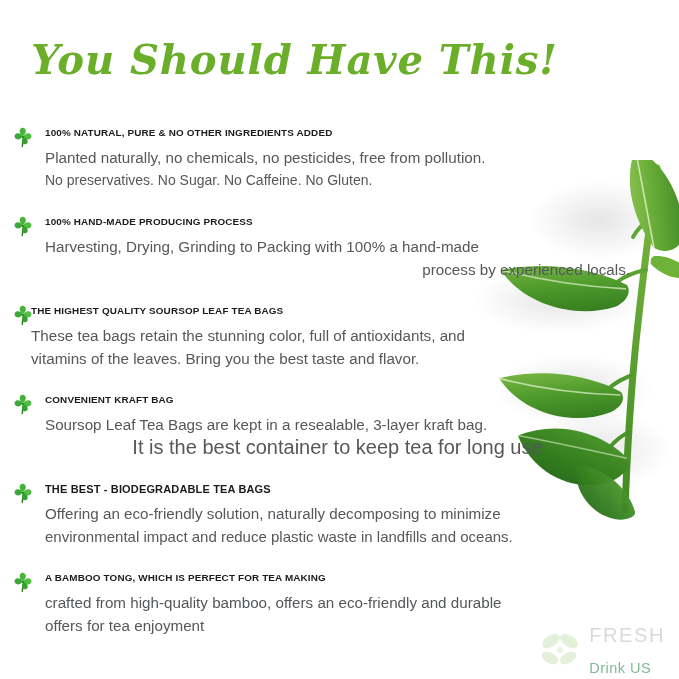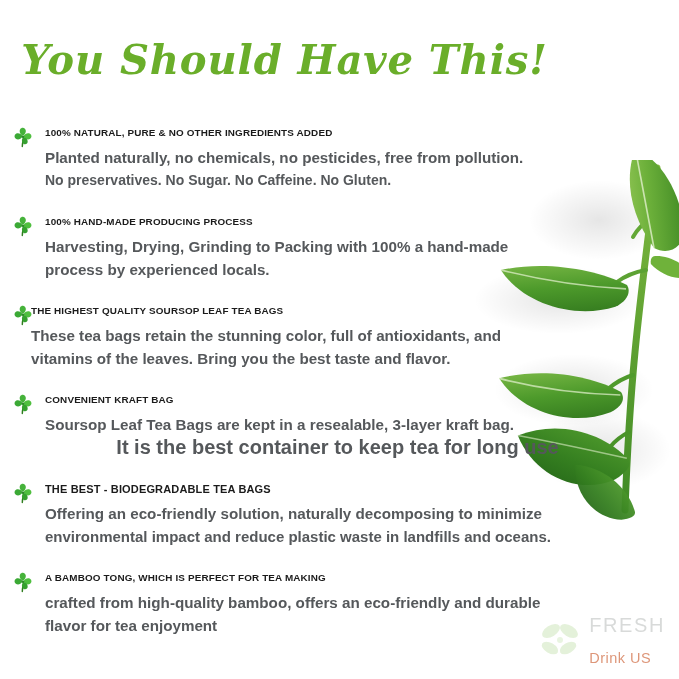--- a/index.html
+++ b/index.html
@@ -31,21 +31,21 @@
     width: 230px;
     height: 390px;
     pointer-events: none;
     z-index: 1;
   }
   #leaf-branch svg { display: block; width: 100%; height: 100%; }
 
   
   #headline-wrap {
     position: absolute;
-    left: 2px;
+    left: 12px;
     top: 18px;
     width: 565px;
     height: 82px;
     display: flex;
     align-items: center;
     justify-content: center;
     z-index: 3;
   }
   #headline-svg { display:block; }
   .script-text {
@@ -85,42 +85,42 @@
     font-size: 15.6px;
     letter-spacing: 0.15px;
     color: #1b1b1b;
     line-height: 20px;
     margin: 15px 0 3px 0;
     text-transform: uppercase;
     white-space: nowrap;
   }
   .feature-body {
     font-family: "Liberation Sans", sans-serif;
-    font-weight: 700;
+    font-weight: 400;
     font-size: 15.2px;
     color: #55585b;
     line-height: 23px;
     margin: 0;
     max-width: 585px;
   }
   .feature-body .ln { display: block; }
 
   
   .feature.f1 { margin-bottom: 20px; }
   .feature.f2 { margin-bottom: 20px; }
   .feature.f3 { margin-bottom: 20px; padding-left: 31px; }
   .feature.f4 { margin-bottom: 20px; }
   .feature.f5 { margin-bottom: 20px; }
   .feature.f6 { margin-bottom: 0; }
 
   
   #brand-logo {
     position: absolute;
     right: 14px;
-    bottom: 14px;
+    bottom: 4px;
     display: flex;
     align-items: center;
     gap: 6px;
     opacity: 0.55;
     z-index: 4;
   }
   #brand-mark { width: 46px; height: 40px; flex: none; }
   #brand-mark svg { display:block; width:100%; height:100%; }
   #brand-words {
     display: flex;
@@ -132,21 +132,21 @@
     font-size: 20px;
     font-weight: 400;
     letter-spacing: 1.6px;
     color: #b9bdbb;
   }
   #brand-secondary {
     font-family: "Liberation Sans", sans-serif;
     font-size: 14.5px;
     font-weight: 400;
     letter-spacing: 0.5px;
-    color: #c2410c;
+    color: #15803d;
     margin-top: 16px;
   }
 </style>
 </head>
 <body>
 
 <div id="canvas" style="background: rgb(255, 255, 255);">
 
   <div id="leaf-branch">
     <svg viewBox="0 0 230 390" xmlns="http://www.w3.org/2000/svg">
@@ -251,21 +251,21 @@
           <path d="M11.6 11.4c-1.4-2.6-4.4-3.9-6.6-2.6-1.9 1.1-2 3.6-.2 4.9 1.9 1.4 4.8 .9 6.8-2.3z" fill="#3BA935"></path>
           <path d="M12.4 11.4c1.4-2.6 4.4-3.9 6.6-2.6 1.9 1.1 2 3.6 .2 4.9-1.9 1.4-4.8 .9-6.8-2.3z" fill="#4FBF3F"></path>
           <path d="M11.8 10.8c-2.6-1.4-3.9-4.4-2.6-6.6 1.1-1.9 3.6-2 4.9-.2 1.4 1.9 .9 4.8-2.3 6.8z" fill="#45B23A"></path>
           <path d="M12.1 12c-1.7 2.4-1.6 5.6 .6 6.9 1.9 1.1 4-.2 4-2.4 0-2.3-2.1-4.3-4.6-4.5z" fill="#35A02F"></path>
           <circle cx="12" cy="11.7" r="1.3" fill="#2d8a28"></circle>
         </svg>
       </span>
       <p class="feature-title" style="color: rgb(27, 27, 27); font-size: 9.9px;">100% HAND-MADE PRODUCING PROCESS</p>
       <p class="feature-body" style="color: rgb(85, 88, 91);">
         <span class="ln" style="white-space: nowrap; font-size: 15.2px;">Harvesting, Drying, Grinding to Packing with 100% a hand-made</span>
-        <span class="ln" style="white-space: nowrap; font-size: 15.2px;">process by experienced locals.</span>
+        <span class="ln" style="white-space: nowrap; font-size: 15.2px; text-align: right;">process by experienced locals.</span>
       </p>
     </div>
 
     <div class="feature f3">
       <span class="clover-icon">
         <svg viewBox="0 0 24 24" xmlns="http://www.w3.org/2000/svg">
           <path d="M11.3 21.6c0-3.6 .4-5.6 1.6-7.2" stroke="#2f7d1f" stroke-width="1.4" fill="none" stroke-linecap="round"></path>
           <path d="M11.6 11.4c-1.4-2.6-4.4-3.9-6.6-2.6-1.9 1.1-2 3.6-.2 4.9 1.9 1.4 4.8 .9 6.8-2.3z" fill="#3BA935"></path>
           <path d="M12.4 11.4c1.4-2.6 4.4-3.9 6.6-2.6 1.9 1.1 2 3.6 .2 4.9-1.9 1.4-4.8 .9-6.8-2.3z" fill="#4FBF3F"></path>
           <path d="M11.8 10.8c-2.6-1.4-3.9-4.4-2.6-6.6 1.1-1.9 3.6-2 4.9-.2 1.4 1.9 .9 4.8-2.3 6.8z" fill="#45B23A"></path>
@@ -323,21 +323,21 @@
           <path d="M11.6 11.4c-1.4-2.6-4.4-3.9-6.6-2.6-1.9 1.1-2 3.6-.2 4.9 1.9 1.4 4.8 .9 6.8-2.3z" fill="#3BA935"></path>
           <path d="M12.4 11.4c1.4-2.6 4.4-3.9 6.6-2.6 1.9 1.1 2 3.6 .2 4.9-1.9 1.4-4.8 .9-6.8-2.3z" fill="#4FBF3F"></path>
           <path d="M11.8 10.8c-2.6-1.4-3.9-4.4-2.6-6.6 1.1-1.9 3.6-2 4.9-.2 1.4 1.9 .9 4.8-2.3 6.8z" fill="#45B23A"></path>
           <path d="M12.1 12c-1.7 2.4-1.6 5.6 .6 6.9 1.9 1.1 4-.2 4-2.4 0-2.3-2.1-4.3-4.6-4.5z" fill="#35A02F"></path>
           <circle cx="12" cy="11.7" r="1.3" fill="#2d8a28"></circle>
         </svg>
       </span>
       <p class="feature-title" style="color: rgb(27, 27, 27); font-size: 9.9px;">A BAMBOO TONG, WHICH IS PERFECT FOR TEA MAKING</p>
       <p class="feature-body" style="color: rgb(85, 88, 91);">
         <span class="ln" style="white-space: nowrap; font-size: 15.2px;">crafted from high-quality bamboo, offers an eco-friendly and durable</span>
-        <span class="ln" style="white-space: nowrap; font-size: 15.2px;">flavor for tea enjoyment</span>
+        <span class="ln" style="white-space: nowrap; font-size: 15.2px;">offers for tea enjoyment</span>
       </p>
     </div>
 
   </div>
 
   <div id="brand-logo">
     <span id="brand-mark">
       <svg viewBox="0 0 46 40" xmlns="http://www.w3.org/2000/svg">
         <g fill="#cfe6bd">
           <ellipse cx="14" cy="11" rx="10" ry="5.6" transform="rotate(-32 14 11)"></ellipse>

